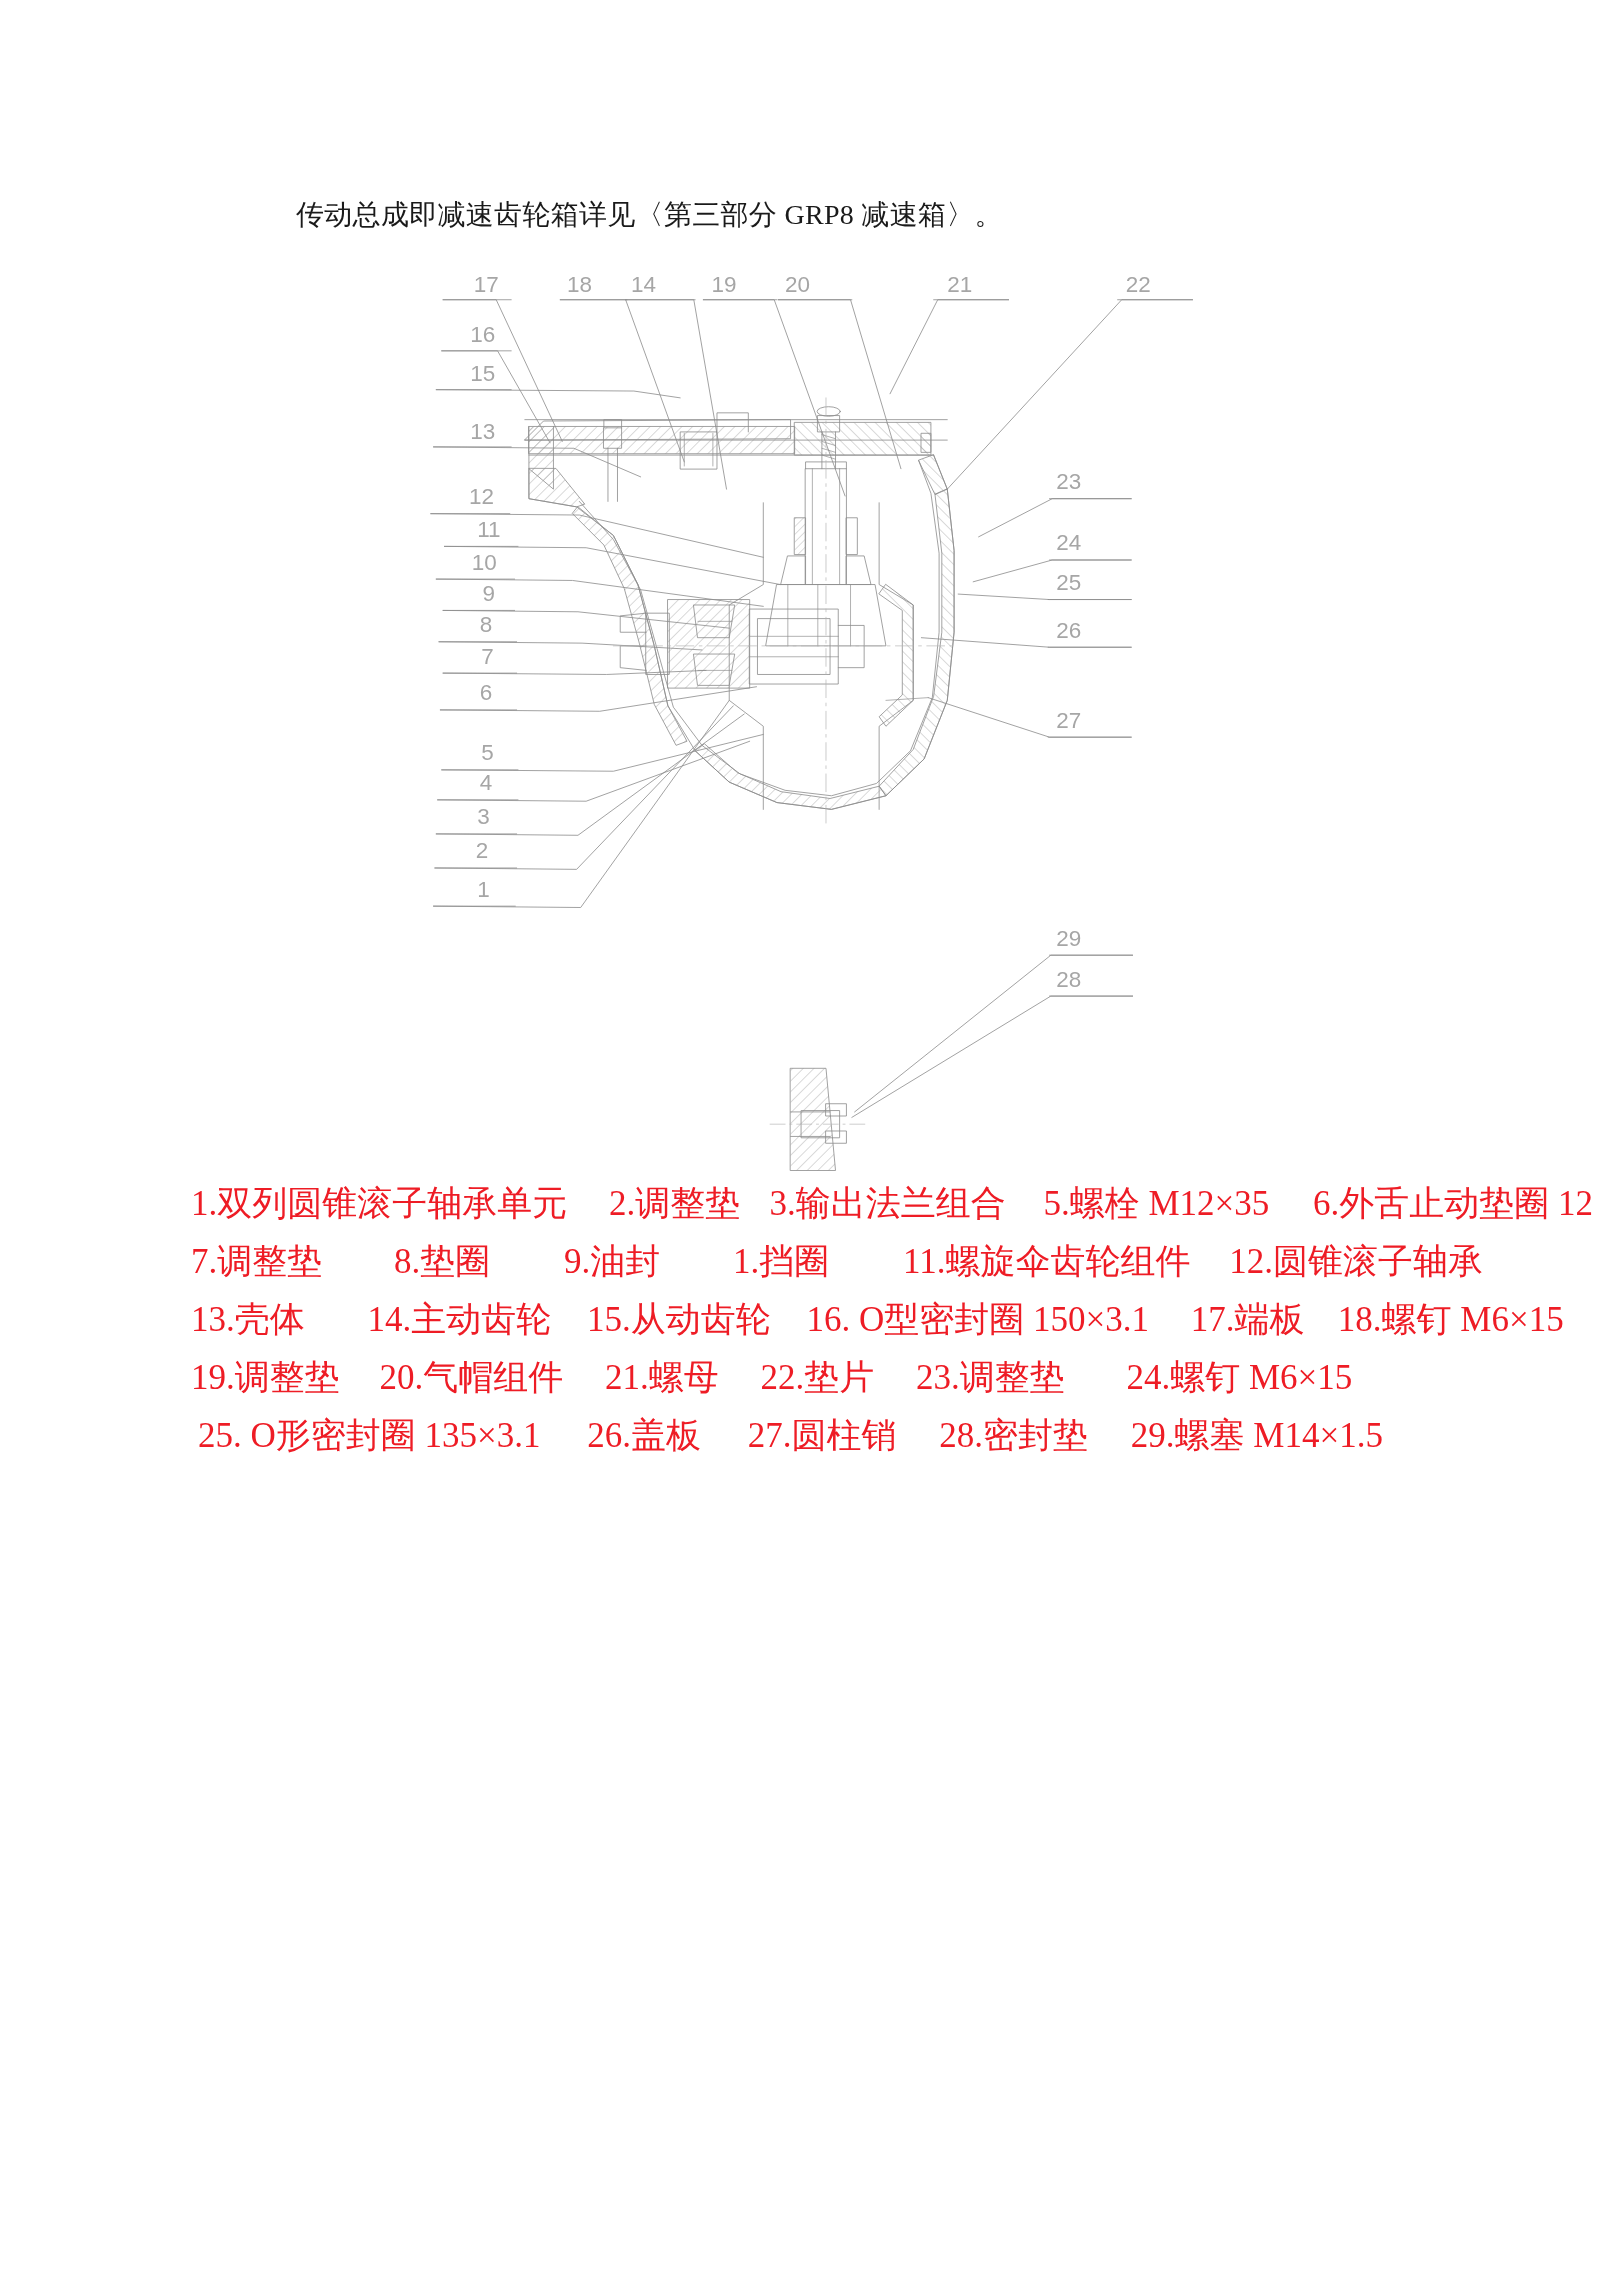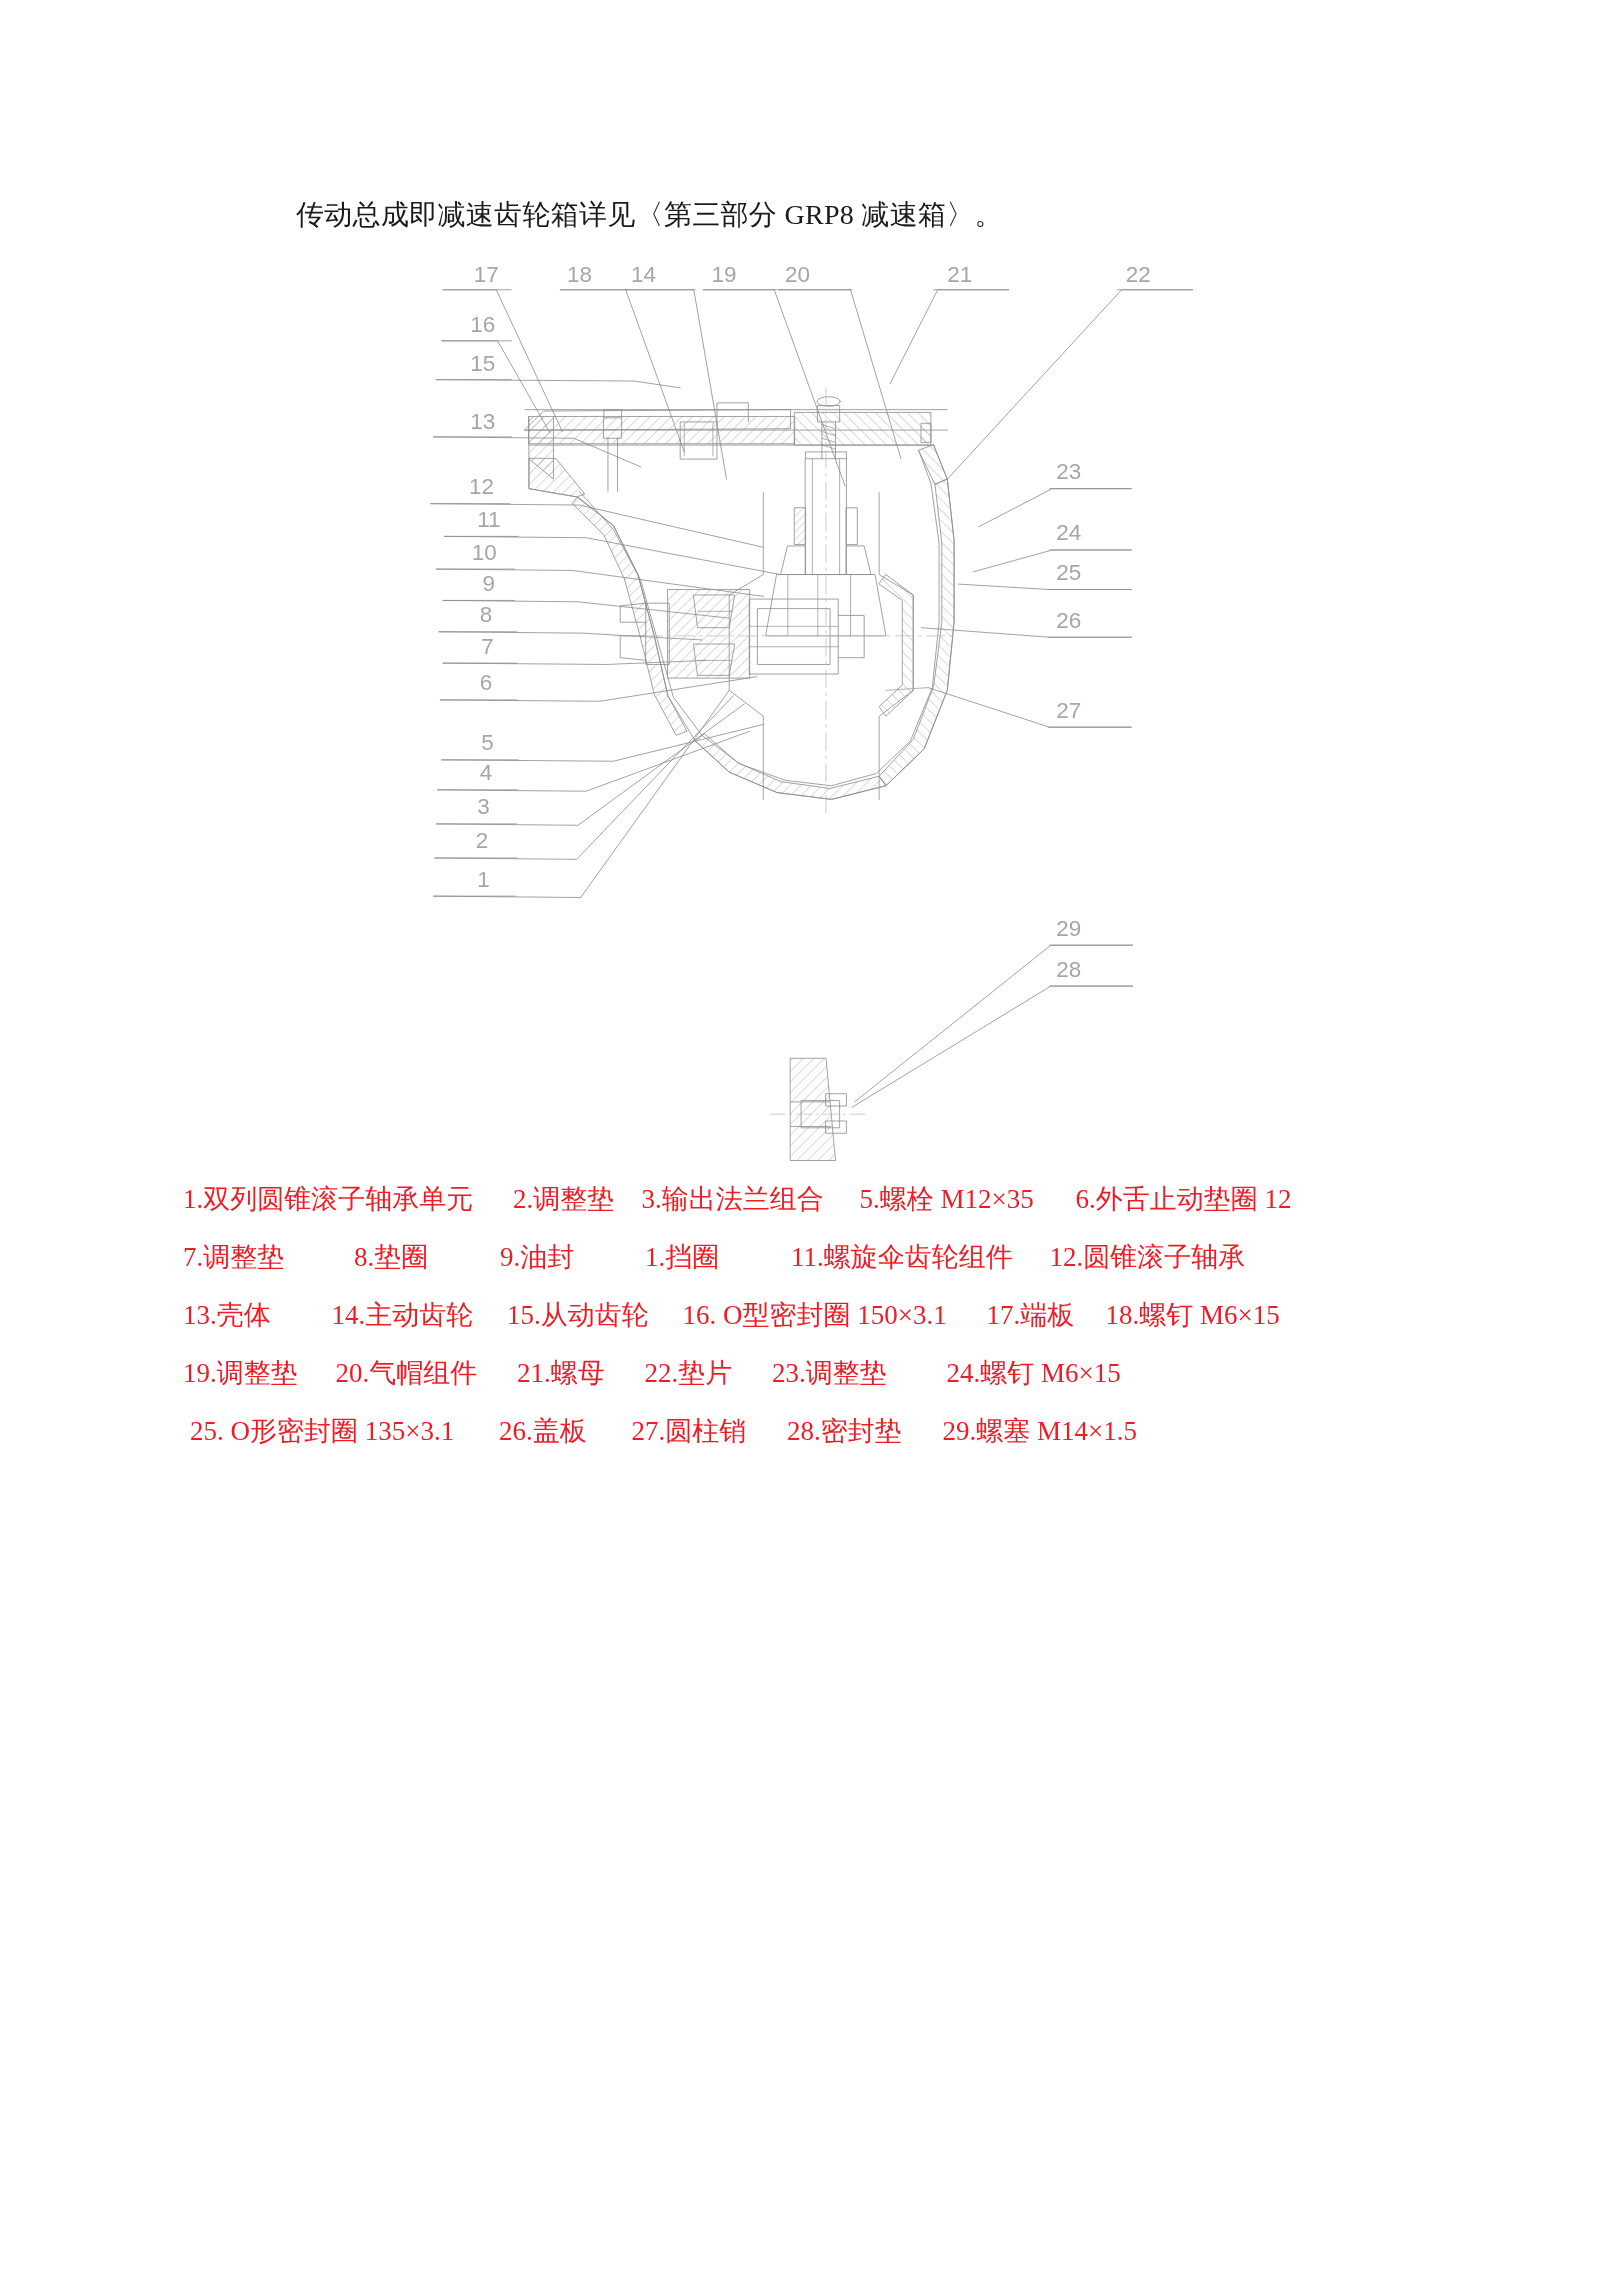--- a/index.html
+++ b/index.html
@@ -29,40 +29,40 @@
     color: #1a1a1a;
     letter-spacing: 0.3px;
     white-space: nowrap;
     font-family: "Liberation Serif", "DejaVu Serif", serif;
   }
 
   
   .drawing {
     position: absolute;
     left: 409px;
-    top: 254px;
+    top: 264px;
     width: 804px;
     height: 900px;
     text-align: center;
   }
   .drawing svg {
     display: block;
     width: 100%;
     height: 100%;
     overflow: visible;
   }
 
   
   .parts-list {
     position: absolute;
-    left: 183px;
+    left: 191px;
     top: 1186px;
     width: 1281px;
     color: #ee1c25;
-    font-size: 27px;
+    font-size: 35px;
     line-height: 1.0;
     font-family: "Liberation Serif", "DejaVu Serif", serif;
   }
   .parts-row {
     display: block;
     white-space: nowrap;
     margin-bottom: 27px;
     height: 31px;
   }
   .part-item {

